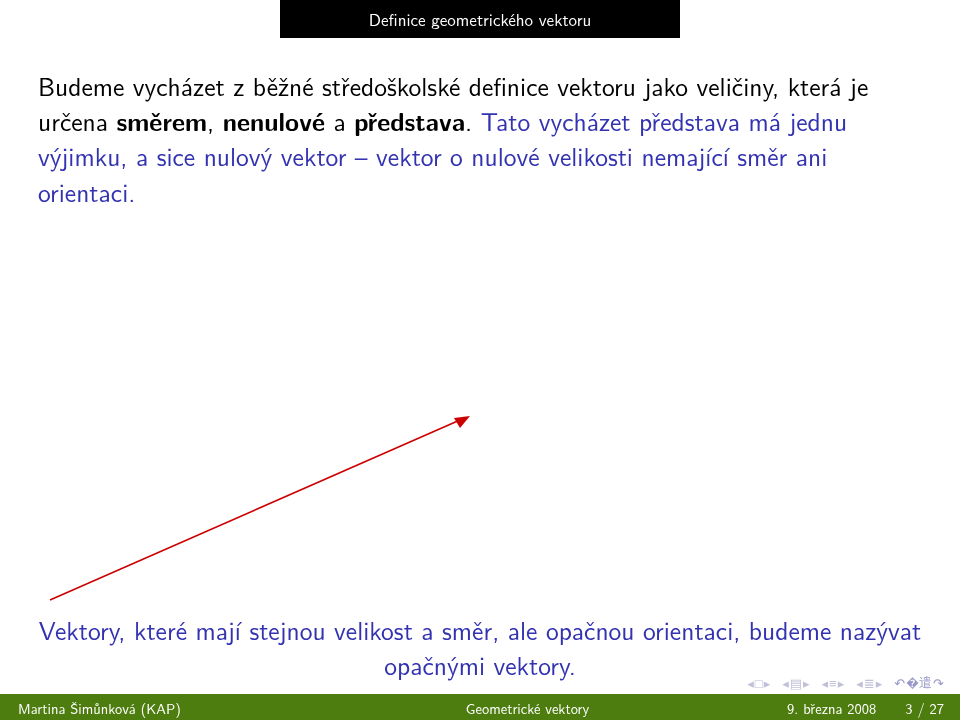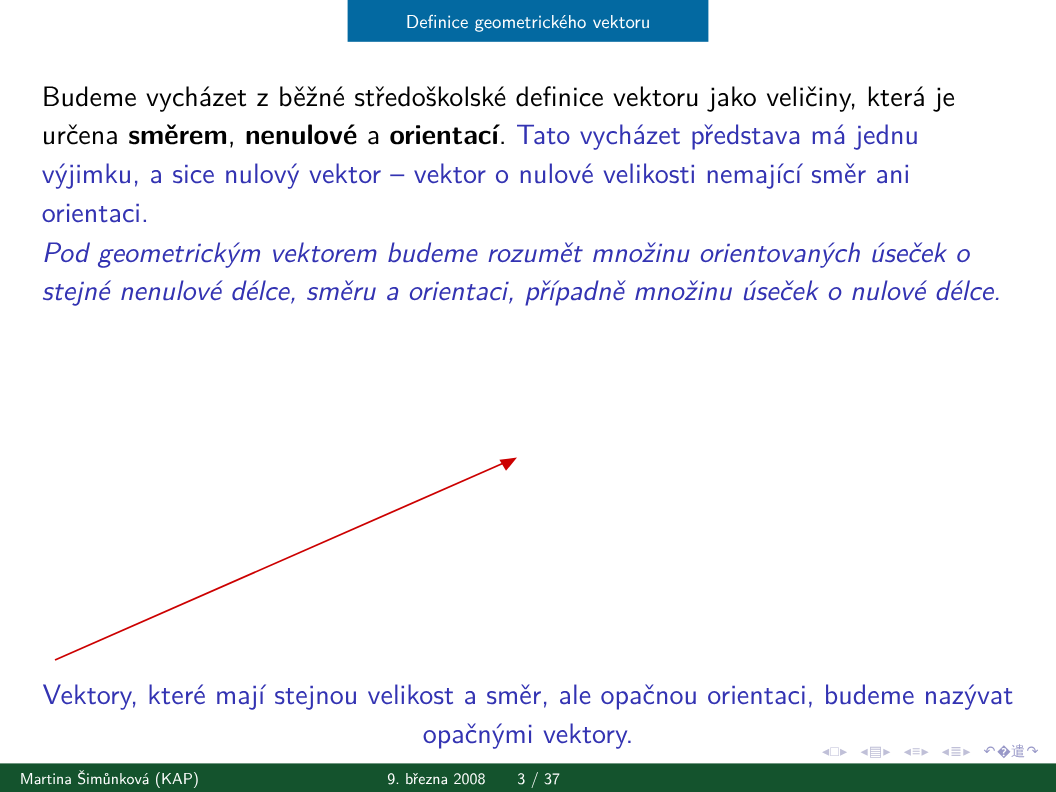--- a/index.html
+++ b/index.html
@@ -5,26 +5,26 @@
   * { margin: 0; padding: 0; box-sizing: border-box; }
   body {
     width: 960px;
     height: 720px;
     font-family: "Latin Modern Sans", "Computer Modern Sans", Helvetica, Arial, sans-serif;
     background: #fff;
     position: relative;
     overflow: hidden;
   }
   .header {
-    background: #0369a1;
+    background: #000000;
     color: #fff;
     text-align: center;
     padding: 6px 0 7px 0;
     font-size: 17px;
-    width: 328px;
+    width: 400px;
     margin: 0 auto;
     position: relative;
   }
   .header-outer {
     width: 960px;
     position: relative;
   }
   .body {
     padding: 30px 38px 0 38px;
     color: #000;
@@ -51,21 +51,21 @@
     line-height: 1.38;
     color: #3333b2;
     text-align: center;
   }
   .footer {
     position: absolute;
     bottom: 0;
     left: 0;
     right: 0;
     height: 26px;
-    background: #14532d;
+    background: #4d7c0f;
     color: #fff;
     display: flex;
     align-items: center;
     font-size: 14.5px;
   }
   .footer .author { padding-left: 18px; flex: 0 0 auto; width: 310px; }
   .footer .title { flex: 1; text-align: center; }
   .footer .date { flex: 0 0 auto; padding-right: 16px; width: 215px; text-align: right; }
   .nav-symbols {
     position: absolute;
@@ -85,24 +85,21 @@
 <body>
 
 <div class="header-outer">
   <div class="header">
     <span>Definice geometrického vektoru</span>
   </div>
 </div>
 
 <div class="body">
   <p>
-    <span>Budeme vycházet z běžné středoškolské definice vektoru jako veličiny, která je určena </span><span class="bold">směrem</span><span>, </span><span class="bold">nenulové</span><span> a </span><span class="bold">orientací</span><span>. </span><span class="blue-text">Tato vycházet představa má jednu výjimku, a sice nulový vektor – vektor o nulové velikosti nemající směr ani orientaci.</span>
-  </p>
-  <p class="blue-text para2">
-    <span class="italic">Pod </span><span class="italic">geometrickým vektorem</span><span class="italic"> budeme rozumět množinu orientovaných úseček o stejné </span><span class="italic">nenulové</span><span class="italic"> délce, směru a orientaci, případně množinu úseček o </span><span class="italic">nulové</span><span class="italic"> délce.</span>
+    <span>Budeme vycházet z běžné středoškolské definice vektoru jako veličiny, která je určena </span><span class="bold">směrem</span><span>, </span><span class="bold">nenulové</span><span> a </span><span class="bold">představa</span><span>. </span><span class="blue-text">Tato vycházet představa má jednu výjimku, a sice nulový vektor – vektor o nulové velikosti nemající směr ani orientaci.</span>
   </p>
 </div>
 
 <div class="arrow-area">
   <svg width="450" height="220" viewBox="0 0 450 220">
     <line x1="10" y1="200" x2="420" y2="20" stroke="#cc0000" stroke-width="1.6"></line>
     <polygon points="430,16 414,18 420,28" fill="#cc0000"></polygon>
   </svg>
 </div>
 
@@ -135,16 +132,19 @@
       <span class="sym-dark">↶</span>
       <span class="sym-dark">�遣</span>
       <span class="sym-dark">↷</span>
     </span>
 </div>
 
 <div class="footer">
   <div class="author">
     <span>Martina Šimůnková (KAP)</span>
   </div>
+  <div class="title">
+    <span>Geometrické vektory</span>
+  </div>
   <div class="date">
-    <span>9. března 2008</span>&nbsp;&nbsp;&nbsp;&nbsp;<span>3</span><span> / </span><span>37</span>
+    <span>9. března 2008</span>&nbsp;&nbsp;&nbsp;&nbsp;<span>3</span><span> / </span><span>27</span>
   </div>
 </div>
 
 </body></html>

